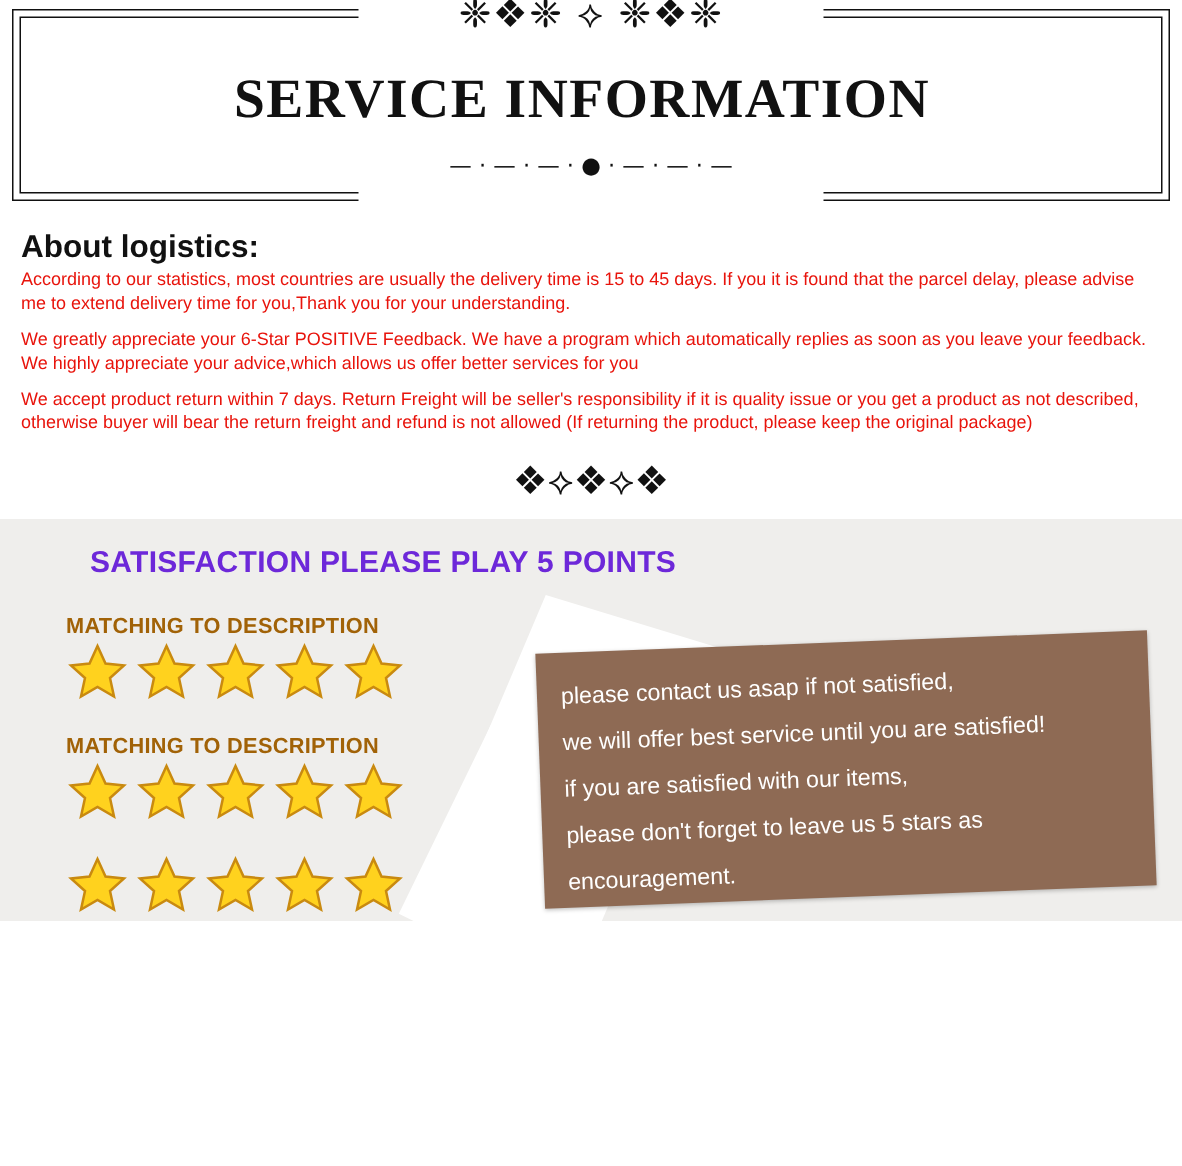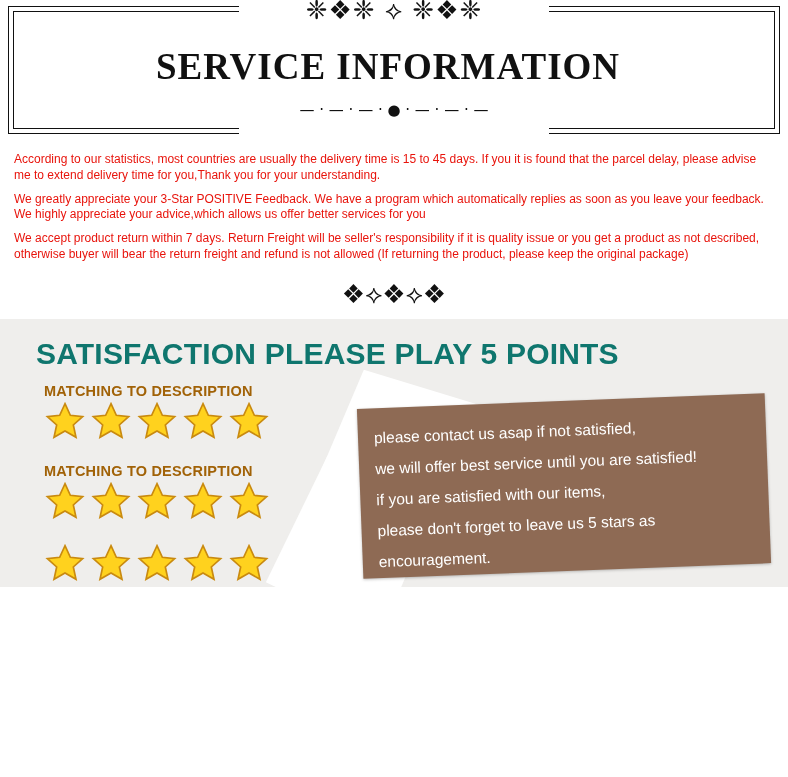--- a/index.html
+++ b/index.html
@@ -130,26 +130,26 @@
   
   .panel {
     position: relative;
     margin: 8px 0 0 0;
     background: #efeeec;
     height: 268px;
     overflow: hidden;
   }
   .panel-title {
     position: absolute;
-    left: 36px;
+    left: 60px;
     top: 18px;
     font-family: "Liberation Sans", sans-serif;
     font-weight: bold;
-    font-size: 30px;
-    color: #0f766e;
+    font-size: 20px;
+    color: #6d28d9;
     letter-spacing: 0.2px;
   }
   .rating-group {
     position: absolute;
     left: 44px;
   }
   .rating-label {
     font-family: "Liberation Sans", sans-serif;
     font-weight: bold;
     font-size: 14.5px;
@@ -220,23 +220,24 @@
 
 <div class="header-frame">
   <div class="notch top"></div>
   <div class="notch bottom"></div>
   <div class="flourish-top">❈❖❈  ⟡  ❈❖❈</div>
   <div class="header-title">SERVICE INFORMATION</div>
   <div class="title-rule">— · — · — · ● · — · — · —</div>
 </div>
 
 <div class="body-block">
+  <div class="sec-head">About logistics:</div>
   <div class="sec-body">According to our statistics, most countries are usually the delivery time is 15 to 45 days. If you it is found that the parcel delay, please advise me to extend delivery time for you,Thank you for your understanding.</div>
 
-  <div class="sec-body">We greatly appreciate your 3-Star POSITIVE Feedback. We have a program which automatically replies as soon as you leave your feedback. We highly appreciate your advice,which allows us offer better services for you</div>
+  <div class="sec-body">We greatly appreciate your 6-Star POSITIVE Feedback. We have a program which automatically replies as soon as you leave your feedback. We highly appreciate your advice,which allows us offer better services for you</div>
 
   <div class="sec-body">We accept product return within 7 days. Return Freight will be seller's responsibility if it is quality issue or you get a product as not described, otherwise buyer will bear the return freight and refund is not allowed (If returning the product, please keep the original package)</div>
 </div>
 
 <div class="mid-divider">
   <div class="line"></div>
   <div class="orn"><span>❖⟡❖⟡❖</span></div>
 </div>
 
 <div class="panel">

